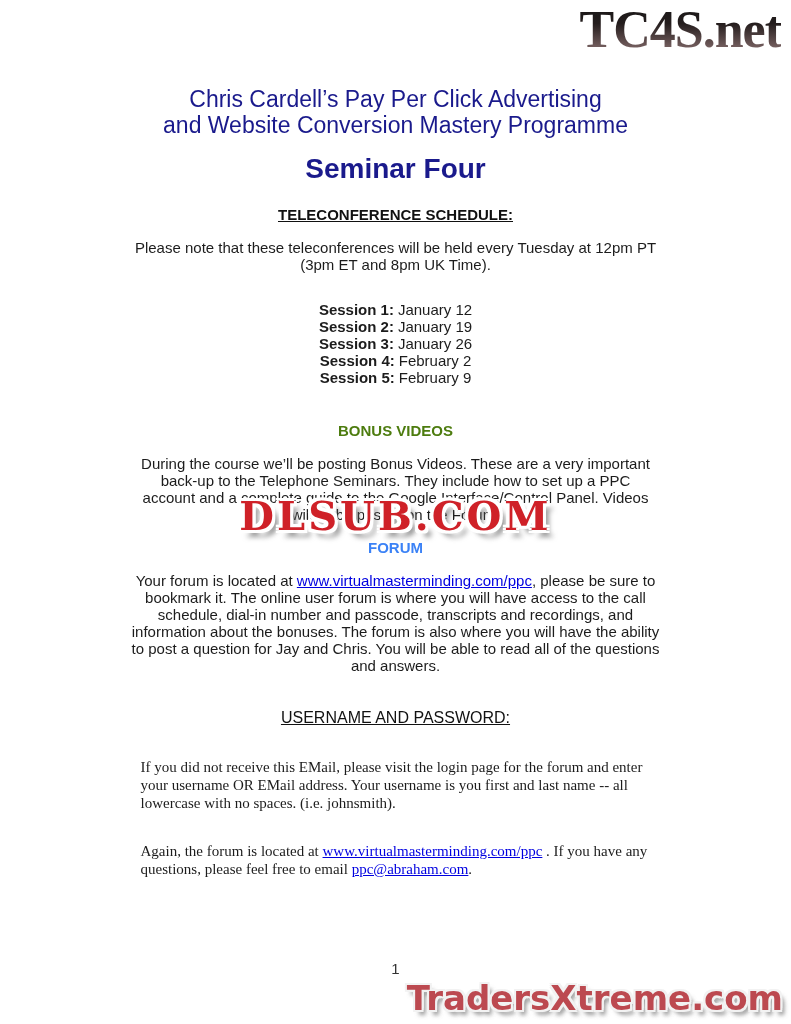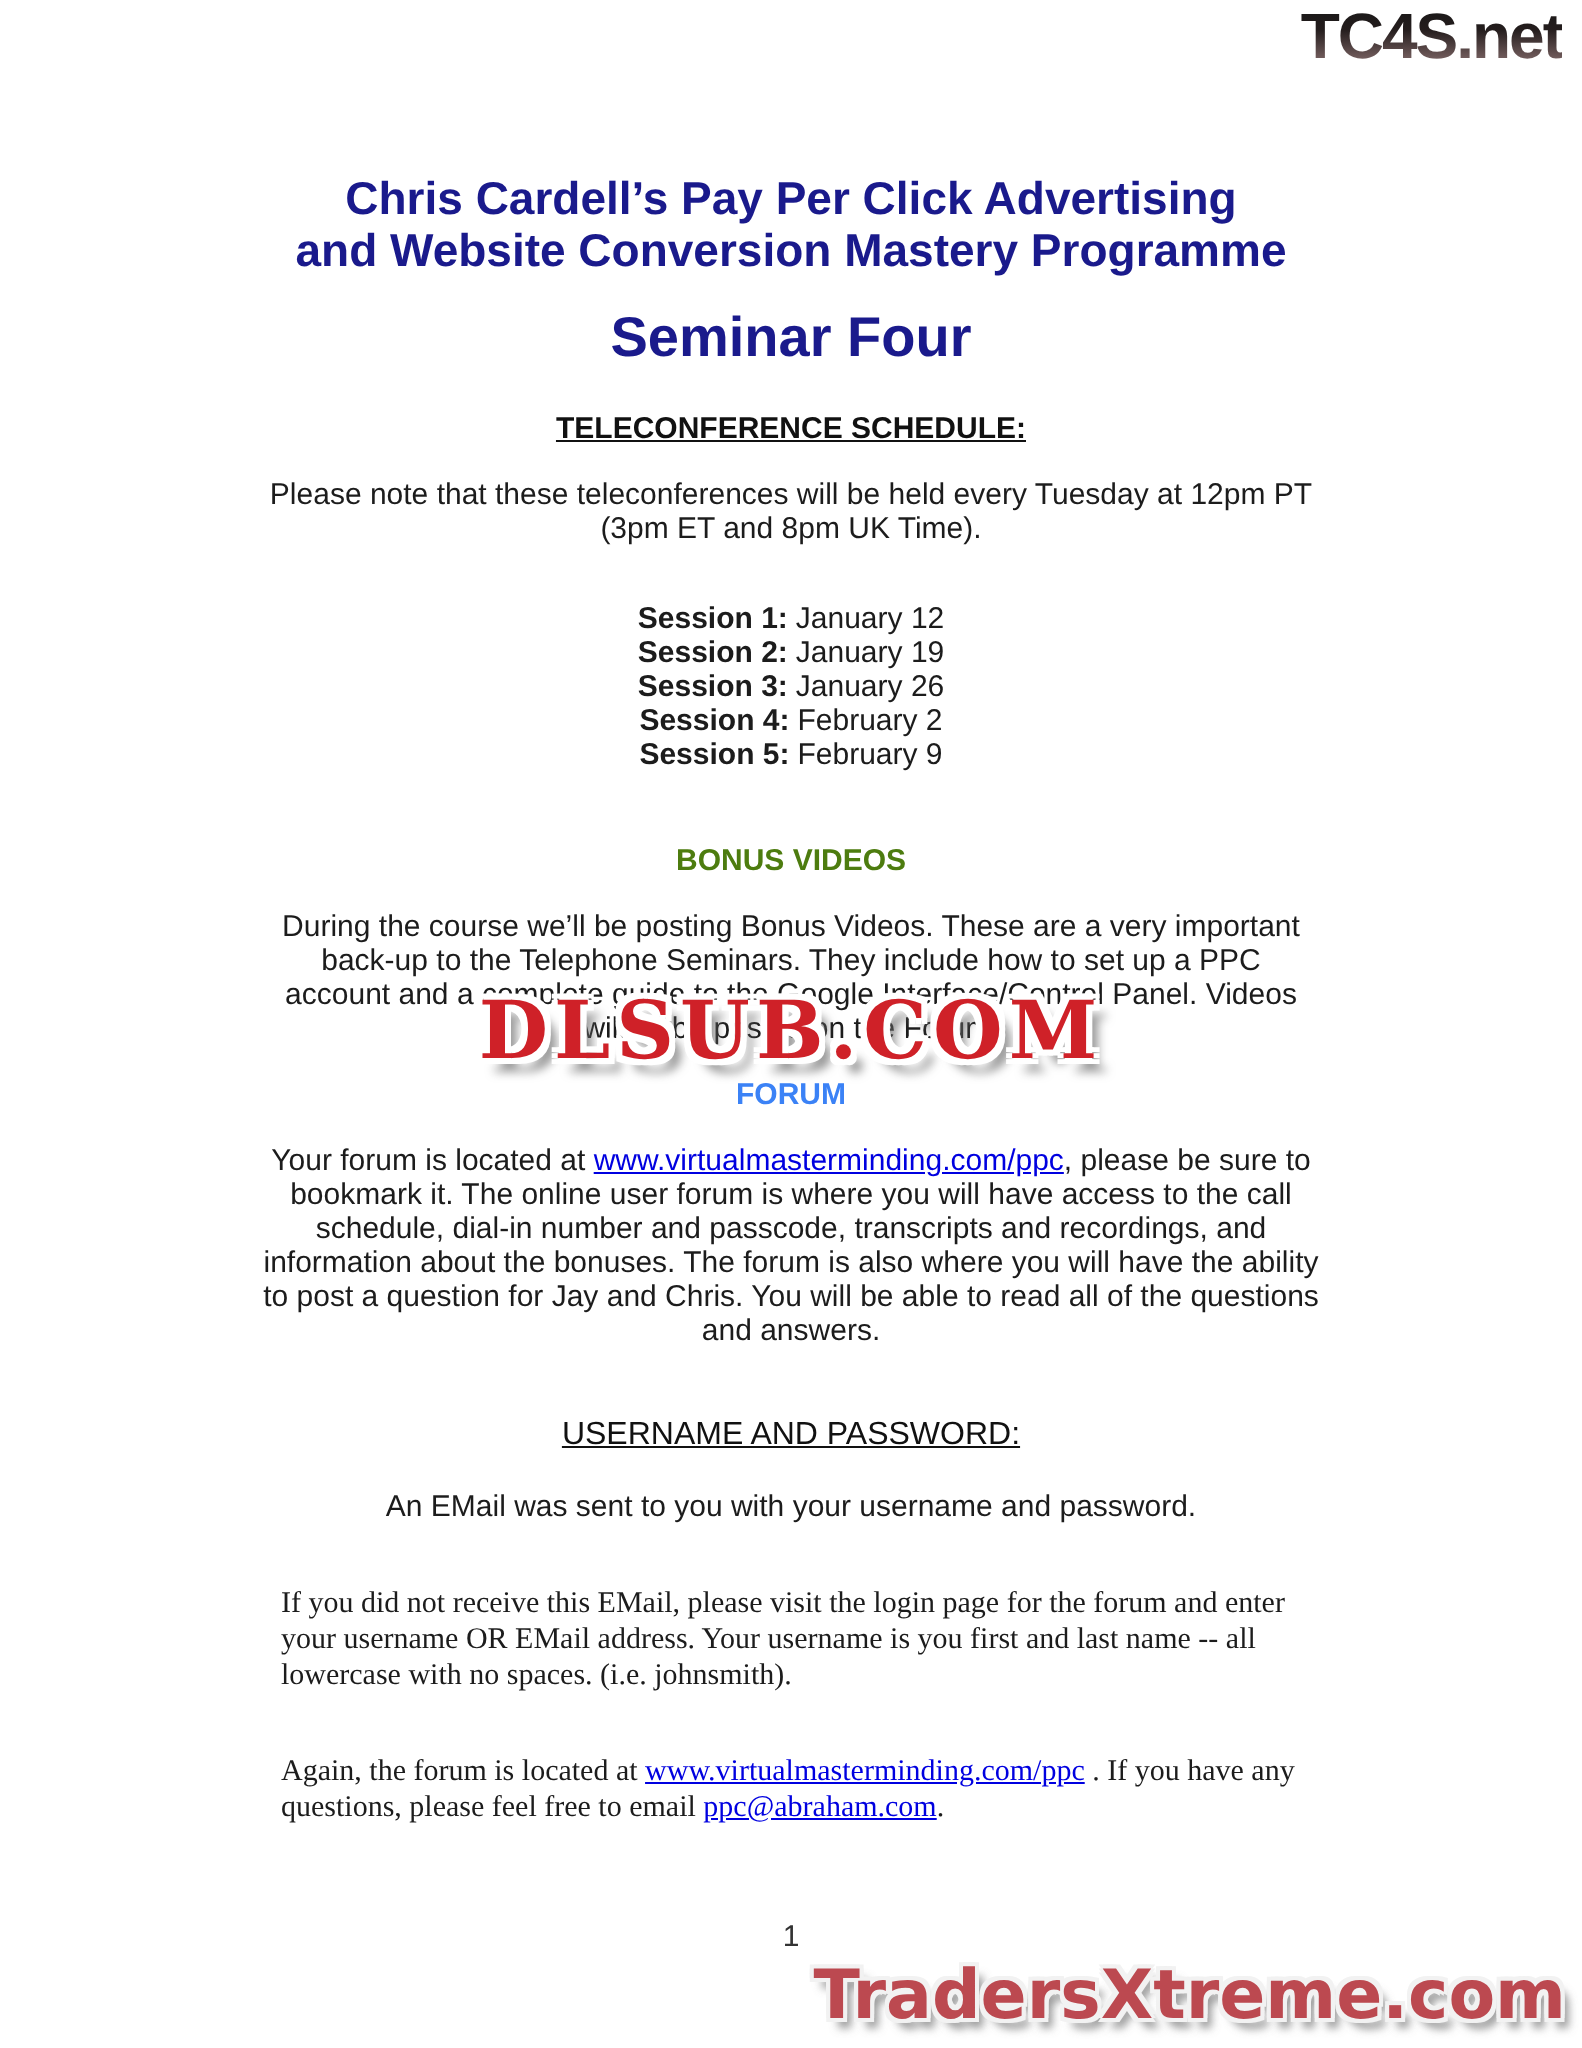--- a/index.html
+++ b/index.html
@@ -18,35 +18,35 @@
     width: 540px;
     margin: 0 auto;
     text-align: center;
   }
 
   
   .tc4s-logo {
     position: absolute;
     top: 0px;
     right: 10px;
-    font-family: Liberation Sans, sans-serif;
-    font-weight: bold;
-    font-size: 32px;
+    font-family: Liberation Serif, serif;
+    font-weight: bold;
+    font-size: 52px;
     letter-spacing: -1px;
     background: linear-gradient(180deg, #161616 0%, #241d1d 40%, #6f5a5a 78%, #a18b8b 100%);
     -webkit-background-clip: text;
     background-clip: text;
     color: transparent;
   }
 
   .title {
     margin-top: 86px;
     font-size: 23px;
     line-height: 26px;
-    font-weight: bold;
+    font-weight: normal;
     color: #1a1a8c;
   }
   .subtitle {
     margin-top: 18px;
     font-size: 28px;
     line-height: 26px;
     font-weight: bold;
     color: #1a1a8c;
   }
 
@@ -216,21 +216,20 @@
     <div class="bonus-heading">BONUS VIDEOS</div>
 
     <p class="bonus-body">During the course we’ll be posting Bonus Videos. These are a very important back-up to the Telephone Seminars. They include how to set up a PPC account and a complete guide to the Google Interface/Control Panel. Videos will all be posted on the Forum.</p>
 
     <div class="forum-heading">FORUM</div>
 
     <p class="forum-body"><span>Your forum is located at </span><a class="doc-link">www.virtualmasterminding.com/ppc</a><span>, please be sure to bookmark it.  The online user forum is where you will have access to the call schedule, dial-in number and passcode, transcripts and recordings, and information about the bonuses.  The forum is also where you will have the ability to post a question for Jay and Chris.  You will be able to read all of the questions and answers.</span></p>
 
     <div class="cred-heading">USERNAME AND PASSWORD:</div>
 
-    <p class="cred-line">An EMail was sent to you with your username and password.</p>
 
     <p class="serif-para first">If you did not receive this EMail, please visit the login page for the forum and enter your username OR EMail address.  Your username is you first and last name -- all lowercase with no spaces. (i.e. johnsmith).</p>
 
     <p class="serif-para second"><span>Again, the forum is located at </span><a class="doc-link">www.virtualmasterminding.com/ppc</a><span> .  If you have any questions, please feel free to email </span><a class="doc-link">ppc@abraham.com</a><span>.</span></p>
 
   </div>
 
   <div class="watermark">DLSUB.COM</div>
 
   <div class="page-number">1</div>

